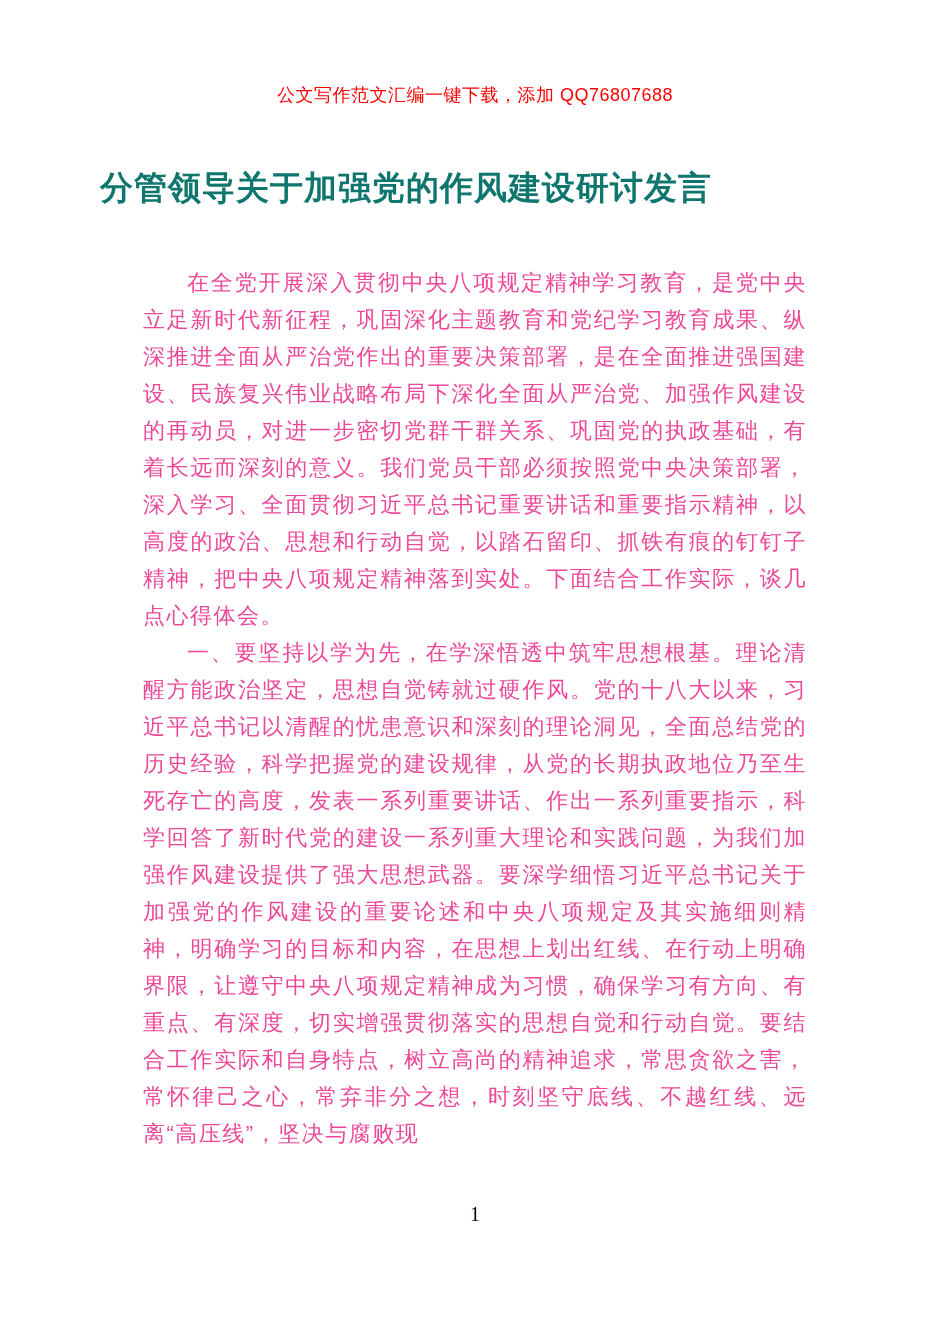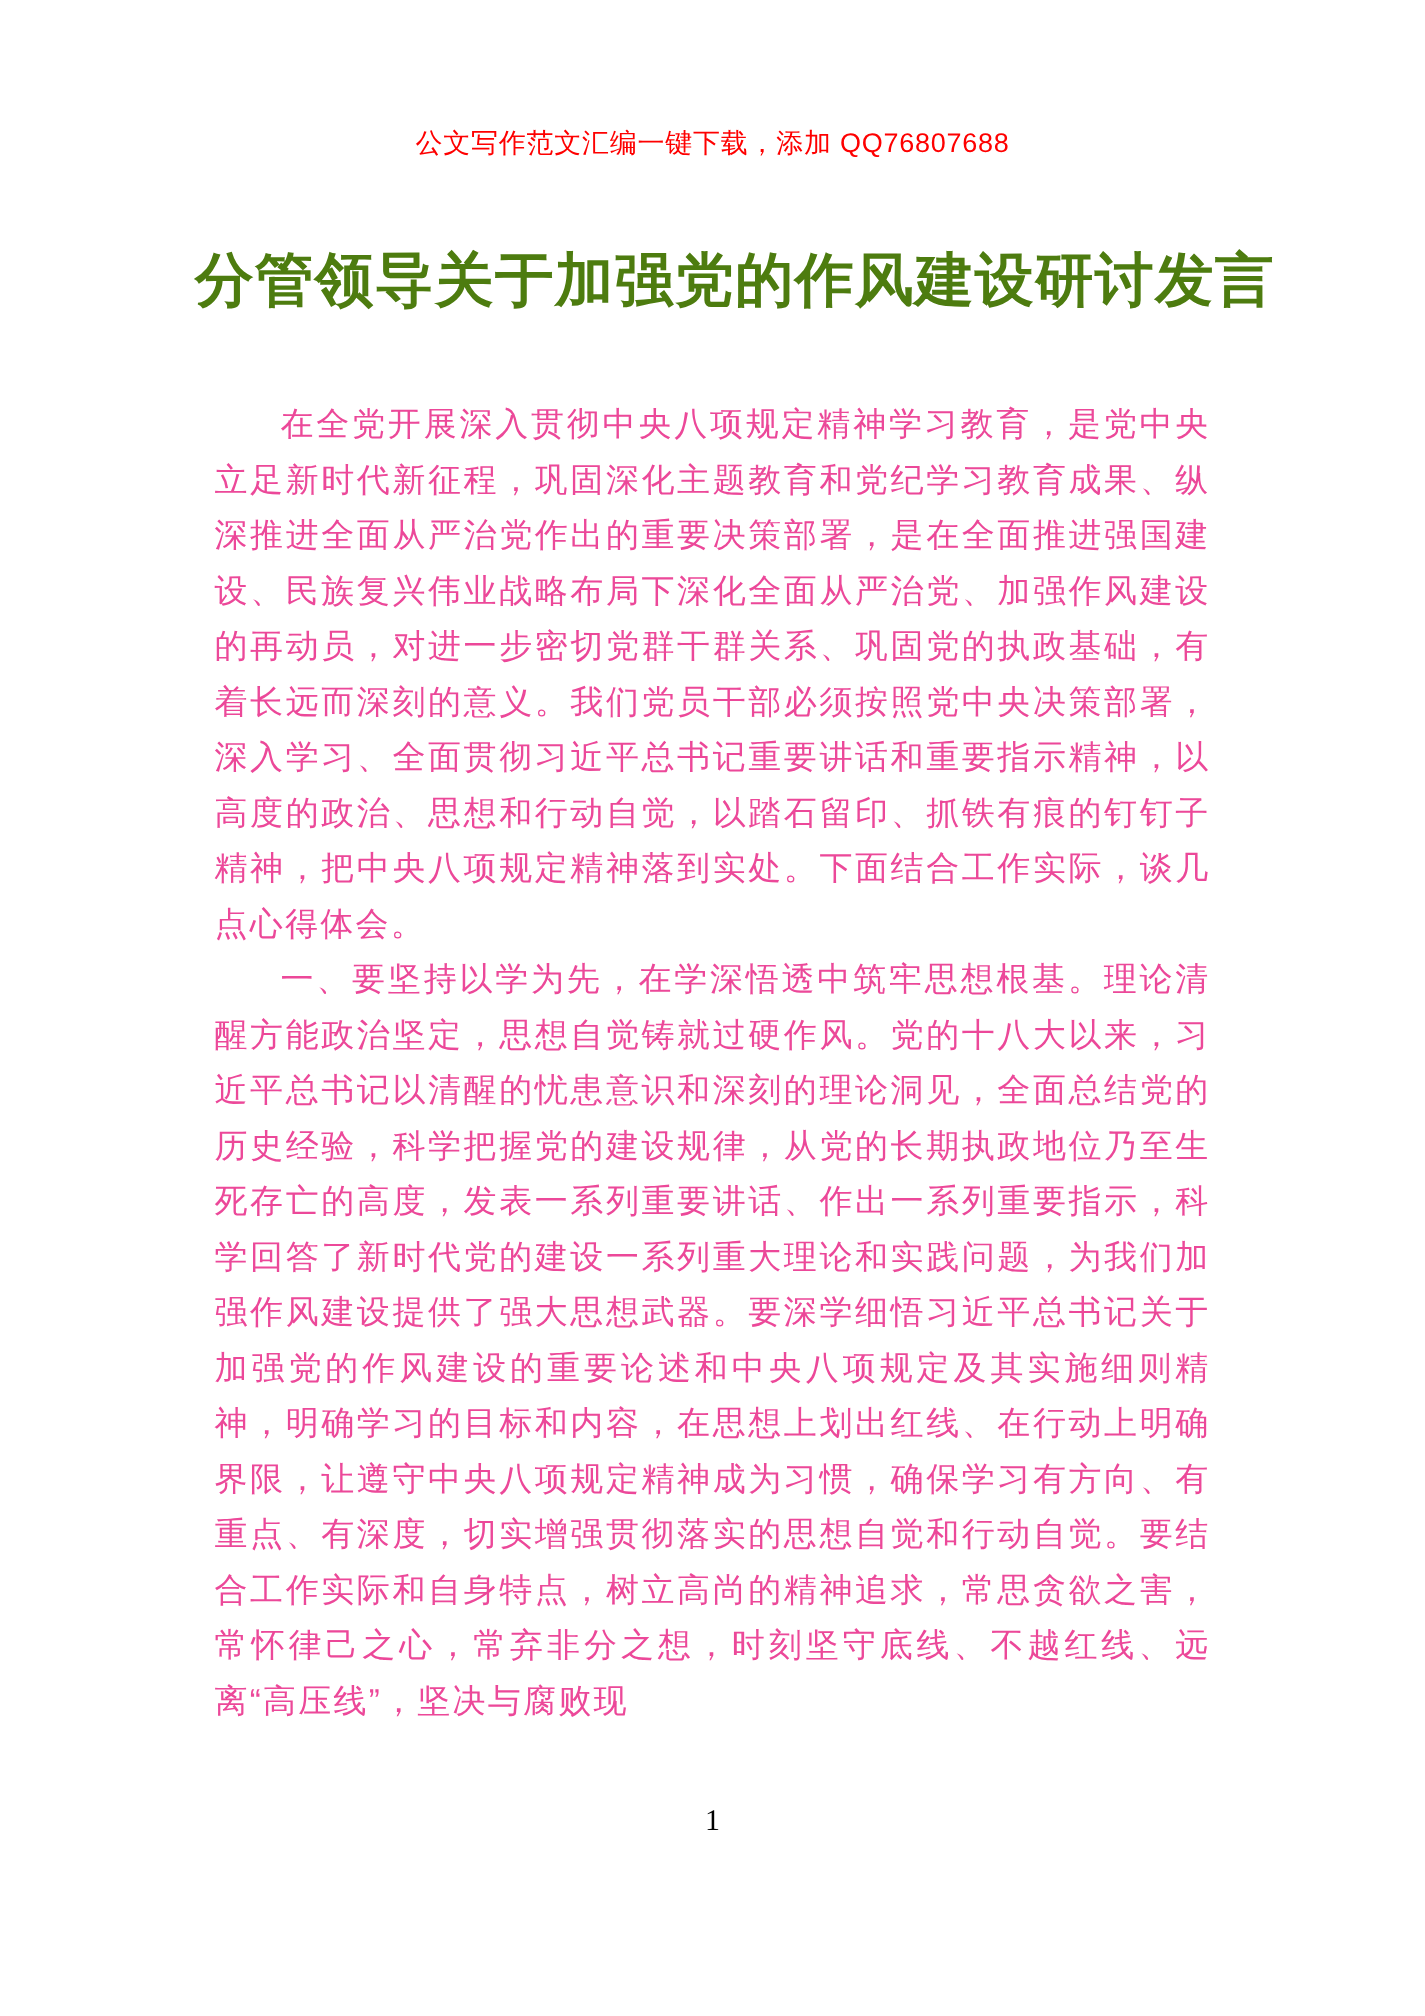--- a/index.html
+++ b/index.html
@@ -21,25 +21,25 @@
   .header-notice {
     text-align: center;
     color: #fe0000;
     font-size: 18px;
     line-height: 22px;
     font-family: "Liberation Sans", "DejaVu Sans", sans-serif;
     letter-spacing: 0.5px;
   }
   .doc-title {
     margin: 64px 100px 0 100px;
-    text-align: right;
-    font-size: 39px;
+    text-align: left;
+    font-size: 33px;
     line-height: 36px;
     font-weight: bold;
-    color: #4d7c0f;
+    color: #0f766e;
     font-family: "Liberation Sans", "DejaVu Sans", sans-serif;
     letter-spacing: 1px;
   }
   .body-text {
     margin: 58px 143px 0 143px;
     color: #ec4899;
     font-size: 22px;
     line-height: 37px;
     text-align: justify;
     text-justify: inter-character;

